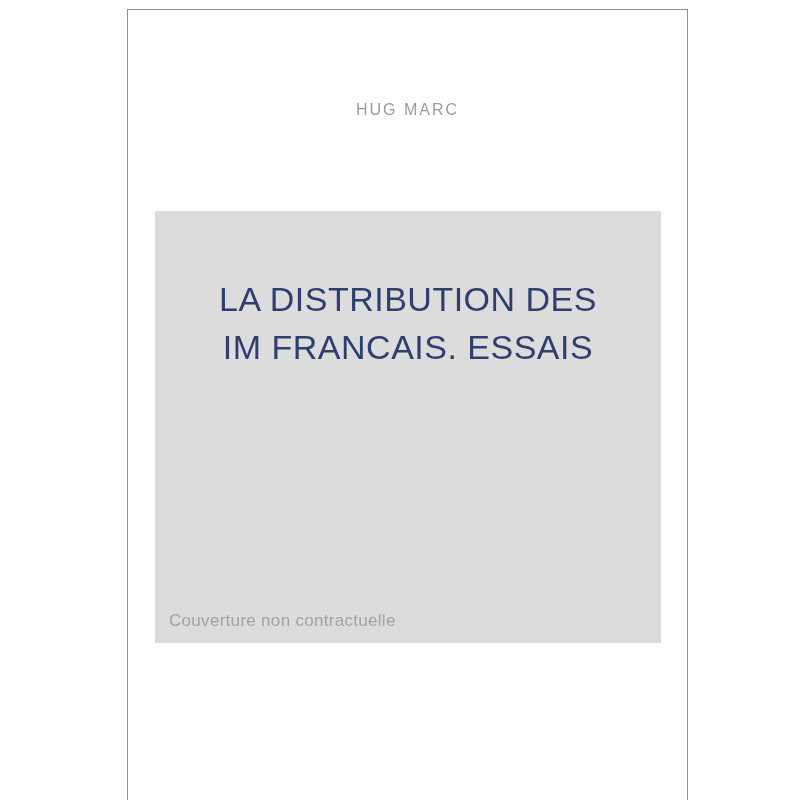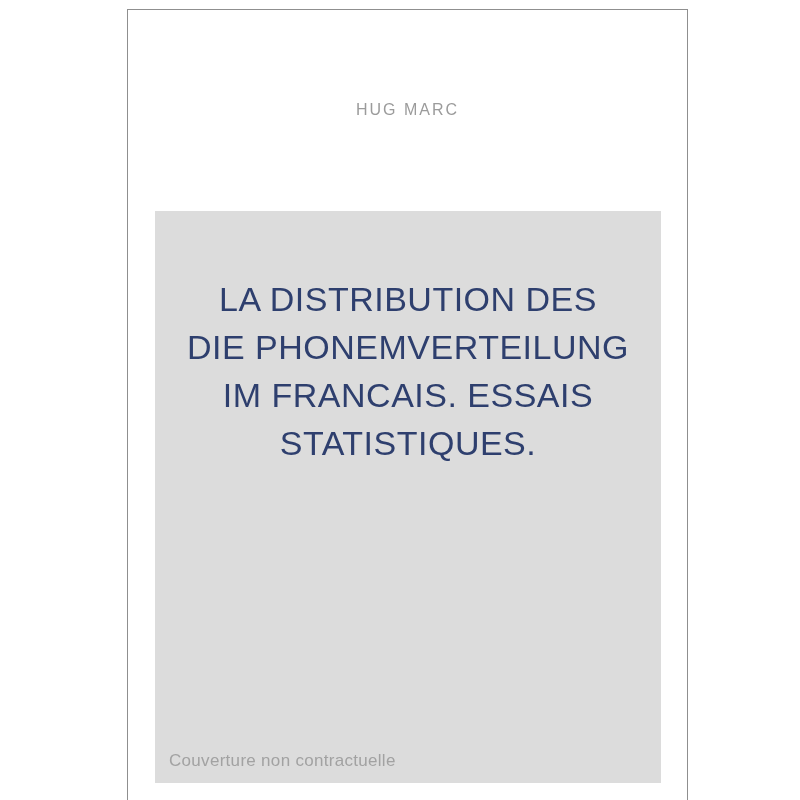--- a/index.html
+++ b/index.html
@@ -34,21 +34,21 @@
     font-size: 16px;
     font-weight: 300;
     letter-spacing: 2px;
     color: #9b9b9b;
   }
   .placeholder-box {
     position: absolute;
     left: 27px;
     top: 201px;
     width: 506px;
-    height: 572px;
+    height: 432px;
     background: #dcdcdc;
   }
   .title-block {
     padding-top: 60px;
     text-align: center;
     color: #2e3f6e;
     font-size: 34px;
     font-weight: 300;
     line-height: 40px;
     letter-spacing: 0.5px;
@@ -68,22 +68,20 @@
 <body>
 
 <div class="canvas">
   <div class="page">
 
     <div class="author">HUG MARC</div>
 
     <div class="placeholder-box">
       <div class="title-block">
         <span class="title-line">LA DISTRIBUTION DES</span>
-        <span class="title-line">DIE PHONEMVERTEILUNG</span>
         <span class="title-line">IM FRANCAIS. ESSAIS</span>
-        <span class="title-line">STATISTIQUES.</span>
       </div>
 
       <div class="cover-note">Couverture non contractuelle</div>
     </div>
 
   </div>
 </div>
 
 </body></html>

